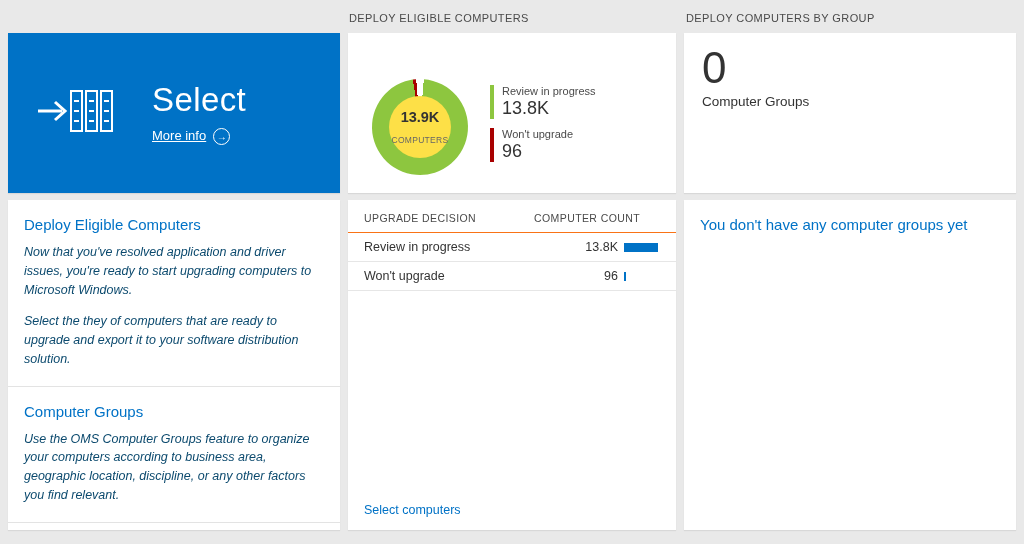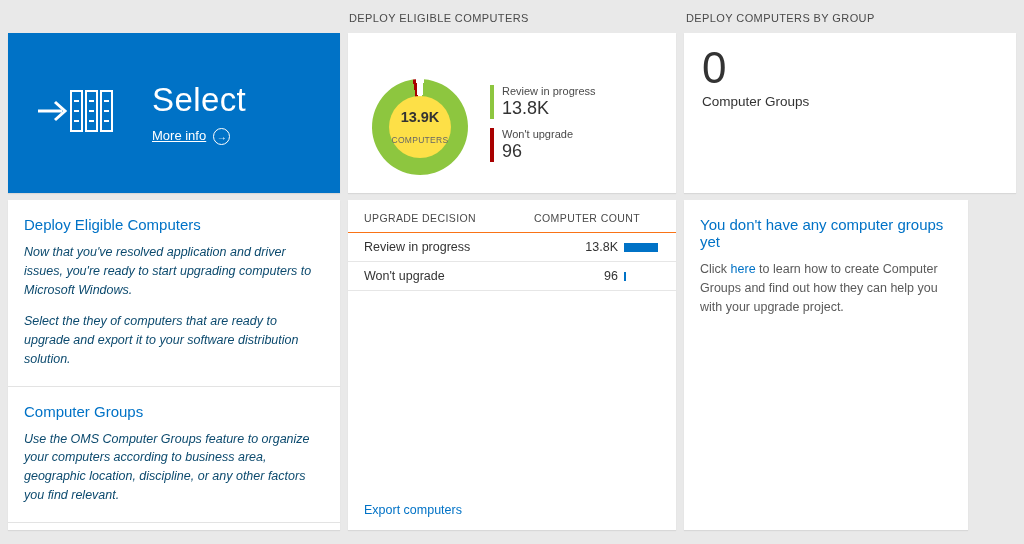--- a/index.html
+++ b/index.html
@@ -96,21 +96,21 @@
   .export-link {
     position: absolute; left: 16px; bottom: 13px;
     font-size: 12.5px; color: #0072c6; cursor: pointer;
   }
 
   
   .count-card { left: 684px; top: 33px; width: 332px; height: 160px; box-sizing: border-box; padding: 10px 18px; }
   .big-count { font-size: 44px; color: #333; line-height: 1.15; }
   .count-label { font-size: 13.5px; color: #333; }
 
-  .empty-card { left: 684px; top: 200px; width: 284px; height: 330px; box-sizing: border-box; padding: 16px 18px 14px 16px; }
+  .empty-card { left: 684px; top: 200px; width: 332px; height: 330px; box-sizing: border-box; padding: 16px 18px 14px 16px; }
   .empty-heading { font-size: 15px; color: #0072c6; margin: 0 0 10px; font-weight: 400; }
   .empty-text { font-size: 12.5px; color: #5a5a5a; line-height: 1.5; }
   .inline-link { color: #0072c6; cursor: pointer; }
 </style>
 </head>
 <body>
 
 <div class="col-header" id="hdr-mid">DEPLOY ELIGIBLE COMPUTERS</div>
 <div class="col-header" id="hdr-right">DEPLOY COMPUTERS BY GROUP</div>
 
@@ -190,26 +190,23 @@
         <span class="bar bar-0"></span>
       </span>
   </div>
   <div class="tbl-row">
     <span class="decision">Won't upgrade</span>
     <span class="count">96</span>
     <span class="bar-cell">
         <span class="bar bar-1"></span>
       </span>
   </div>
-  <div class="export-link">Export computers</div>
+  <div class="export-link">Select computers</div>
 </div>
 
 <div class="card count-card">
   <div class="big-count">0</div>
   <div class="count-label">Computer Groups</div>
 </div>
 
 <div class="card empty-card">
   <div class="empty-heading">You don't have any computer groups yet</div>
-  <div class="empty-text">
-    <span>Click </span><span class="inline-link">here</span><span> to learn how to create Computer Groups and find out how they can help you with your upgrade project.</span>
-  </div>
 </div>
 
 </body></html>

